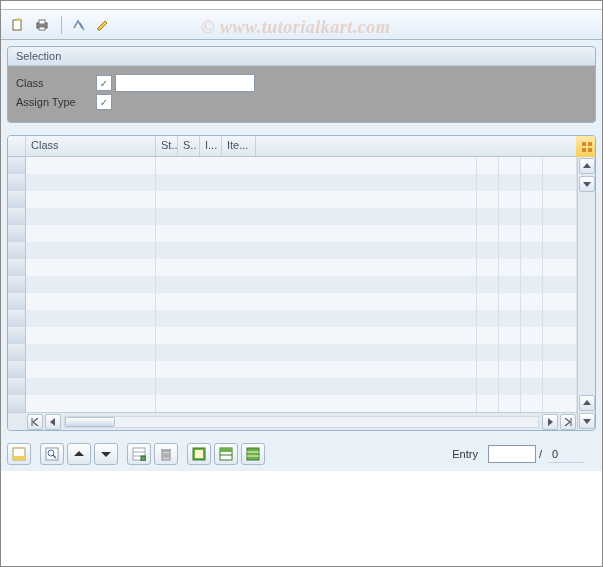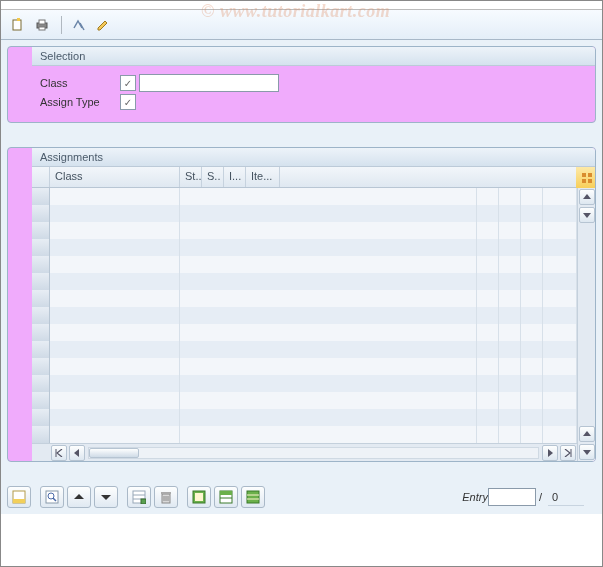--- a/index.html
+++ b/index.html
@@ -39,24 +39,23 @@
     width:1px; height:18px;
     background:#b0b8c0; margin:0 6px;
   }
   .work-area {
     background:#e9f1f8;
     padding:6px;
   }
   .panel {
     border:1px solid #9db4c8;
     border-radius:4px;
-    margin-bottom:24px;
-    background:#f0abfc;
+    margin-bottom:12px;
+    background:#a3a3a3;
     overflow:hidden;
-    padding-left:24px;
   }
   .panel-hd {
     background:linear-gradient(#edf3f9,#d5e2ee);
     border-bottom:1px solid #bccad8;
     padding:3px 8px;
     color:#4a5a6a;
   }
   .panel-body {
     padding:6px 8px 10px 8px;
   }
@@ -157,21 +156,21 @@
     display:flex; align-items:center;
   }
   .bbtn {
     width:24px; height:22px; margin-right:3px;
     background:linear-gradient(#fdfefe,#e0e9f2);
     border:1px solid #aab9c8; border-radius:3px;
     display:inline-flex; align-items:center; justify-content:center;
     cursor:pointer;
   }
   .bspacer { flex:1; }
-  .entry-label { color:#333;font-style:italic; }
+  .entry-label { margin-right:10px; color:#333; }
   .entry-input {
     width:48px; height:18px; text-align:right;
     border:1px solid #8a9aaa; padding:0 4px;
   }
   .entry-total {
     width:36px; height:18px; display:inline-flex; align-items:center;
     padding:0 4px; background:#e9f1f8;
     border-bottom:1px solid #c8d4e0;
     margin-left:3px;
   }
@@ -185,21 +184,21 @@
     letter-spacing:0.5px;
     pointer-events:none;
   }
   
   svg { display:block; }
 </style>
 </head>
 <body>
 
 <div class="title-row" style="position:relative;">
-  <span class="watermark" style="top:0;">©  www.tutorialkart.com</span>
+  <span class="watermark" style="top:16px;">©  www.tutorialkart.com</span>
 </div>
 
 <div class="toolbar-top">
   <span class="tbtn">
     <svg width="14" height="14">
         <rect x="2" y="2" width="8" height="10" fill="#fff" stroke="#7a6a30"></rect>
         <rect x="6" y="0" width="3" height="3" fill="#f3c94a"></rect>
       </svg>
   </span>
   <span class="tbtn">
@@ -234,21 +233,20 @@
         <input class="tinput" style="width: 140px;" value="">
       </div>
       <div class="frow">
         <span class="flabel">Assign Type</span>
         <span class="checkish">✓</span>
       </div>
     </div>
   </div>
 
   <div class="panel">
-    <div class="panel-hd">Assignments</div>
     <div class="grid">
       <div class="grid-scroll">
         <div class="grid-main">
           <div class="grid-head">
             <div class="gh sel"></div>
             <div class="gh class">Class</div>
             <div class="gh narrow">St...</div>
             <div class="gh narrow">S..</div>
             <div class="gh narrow">I...</div>
             <div class="gh ite">Ite...</div>

